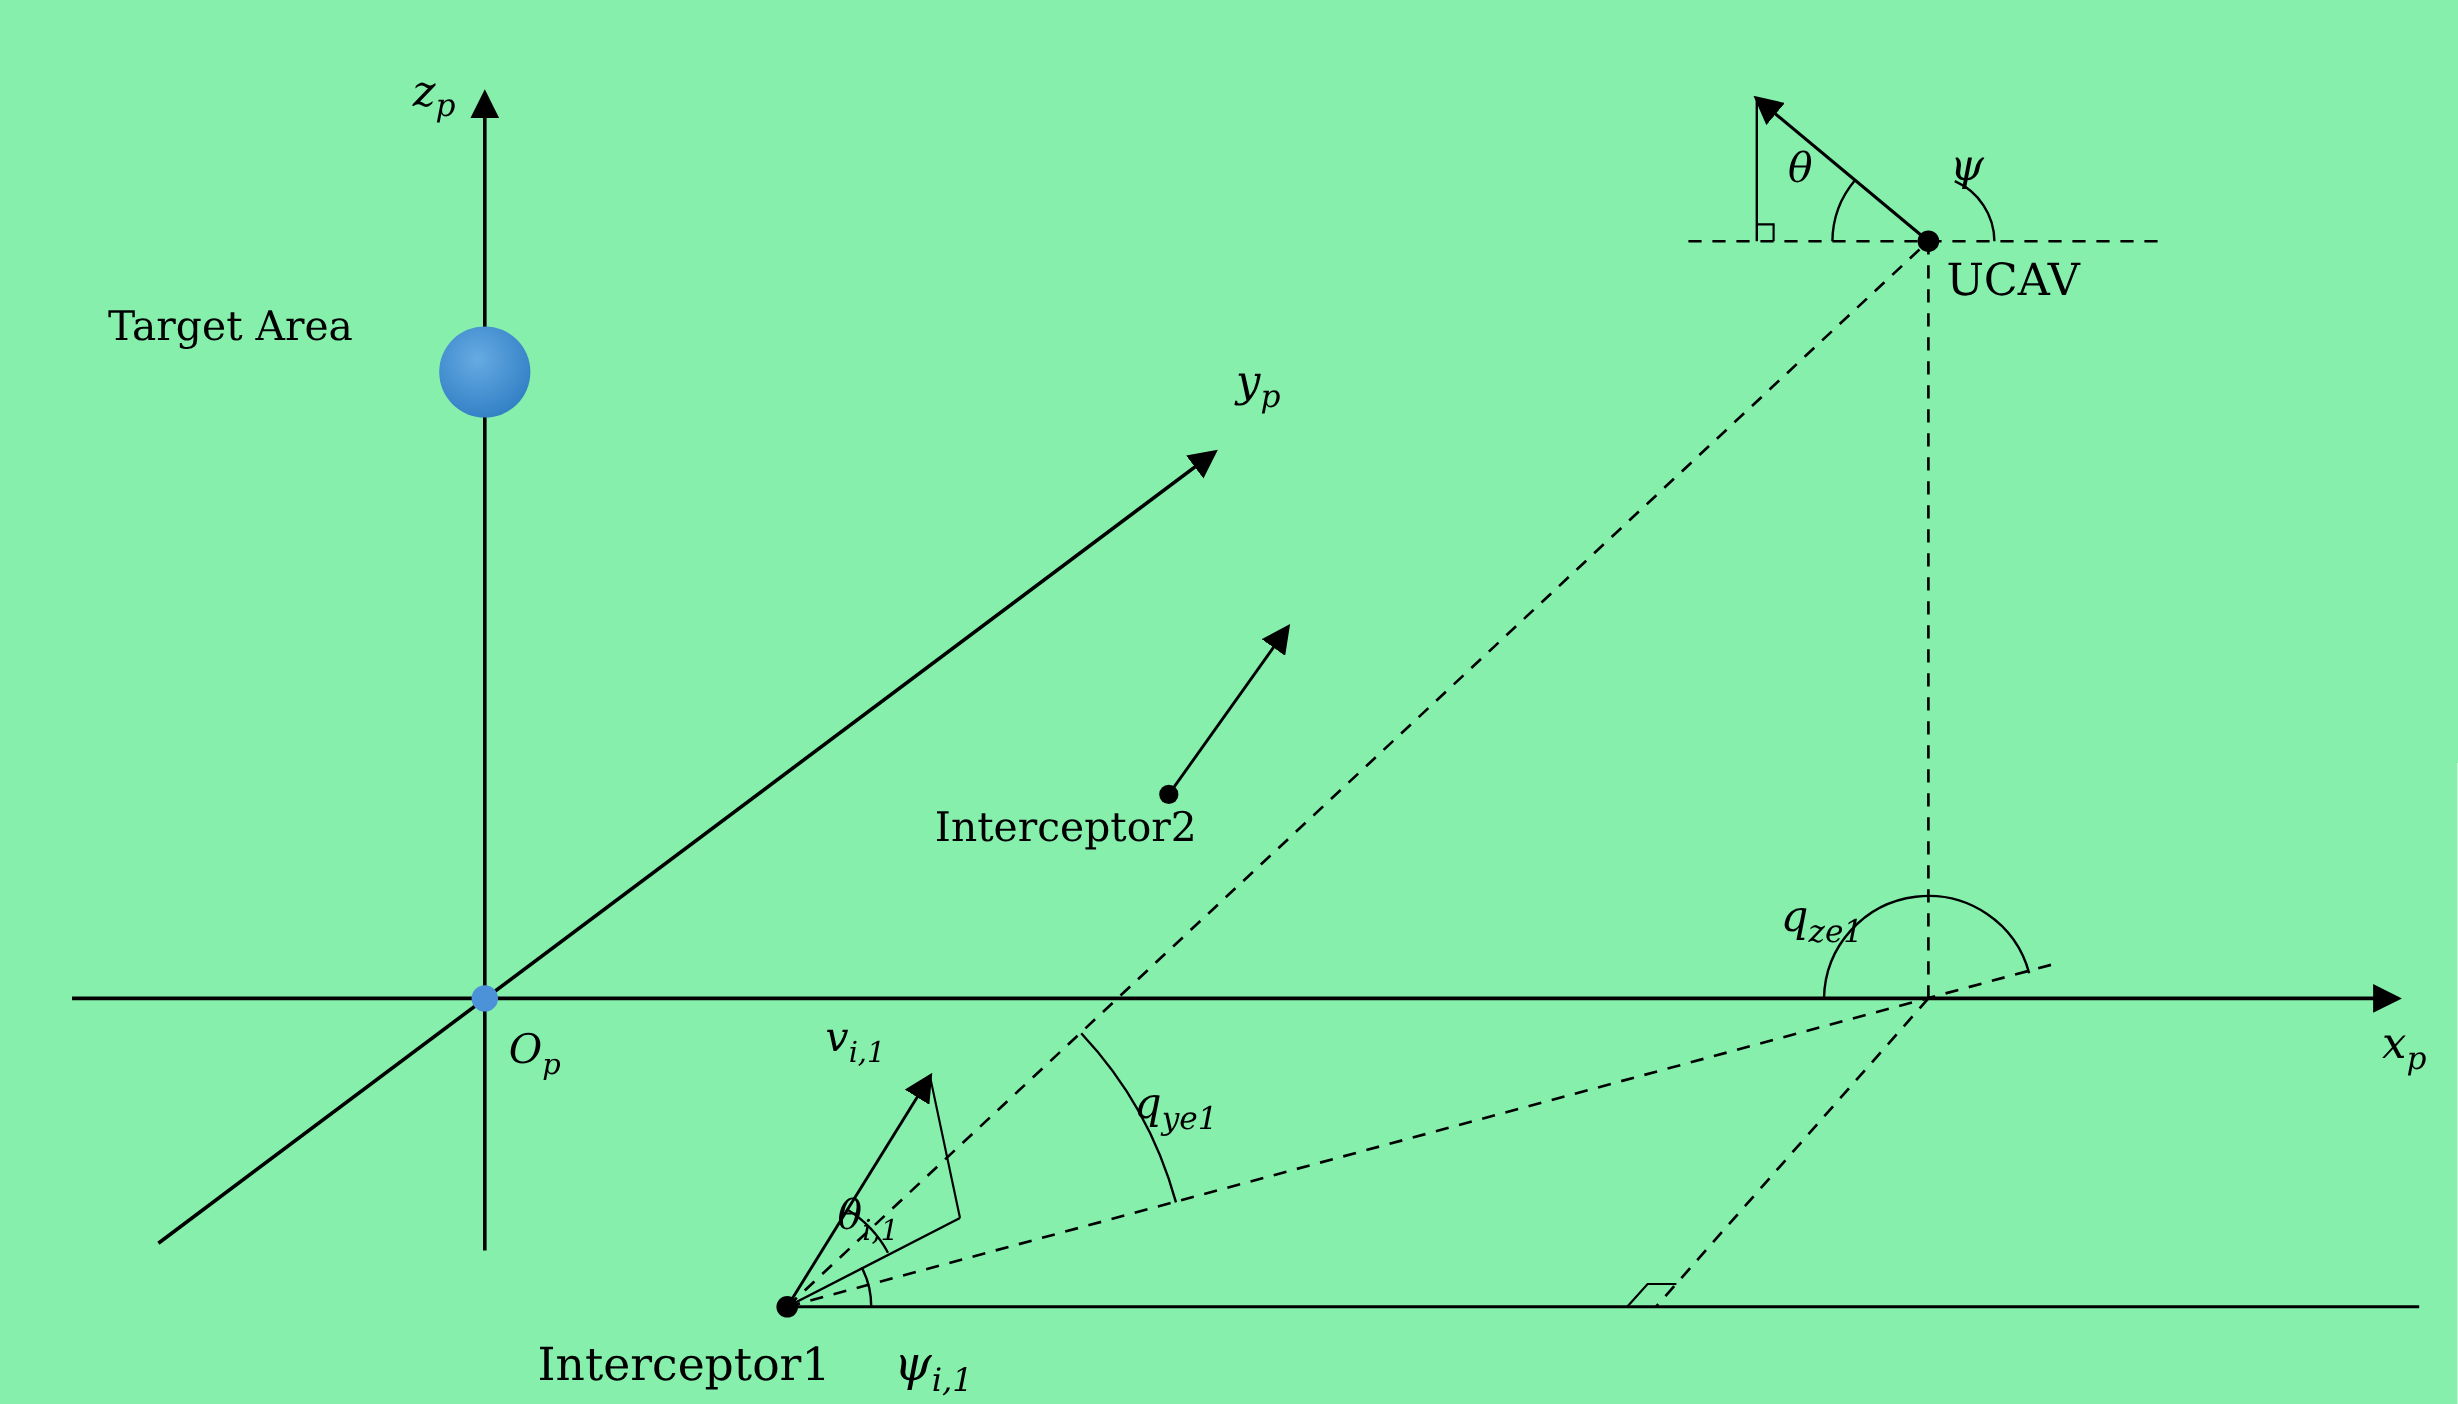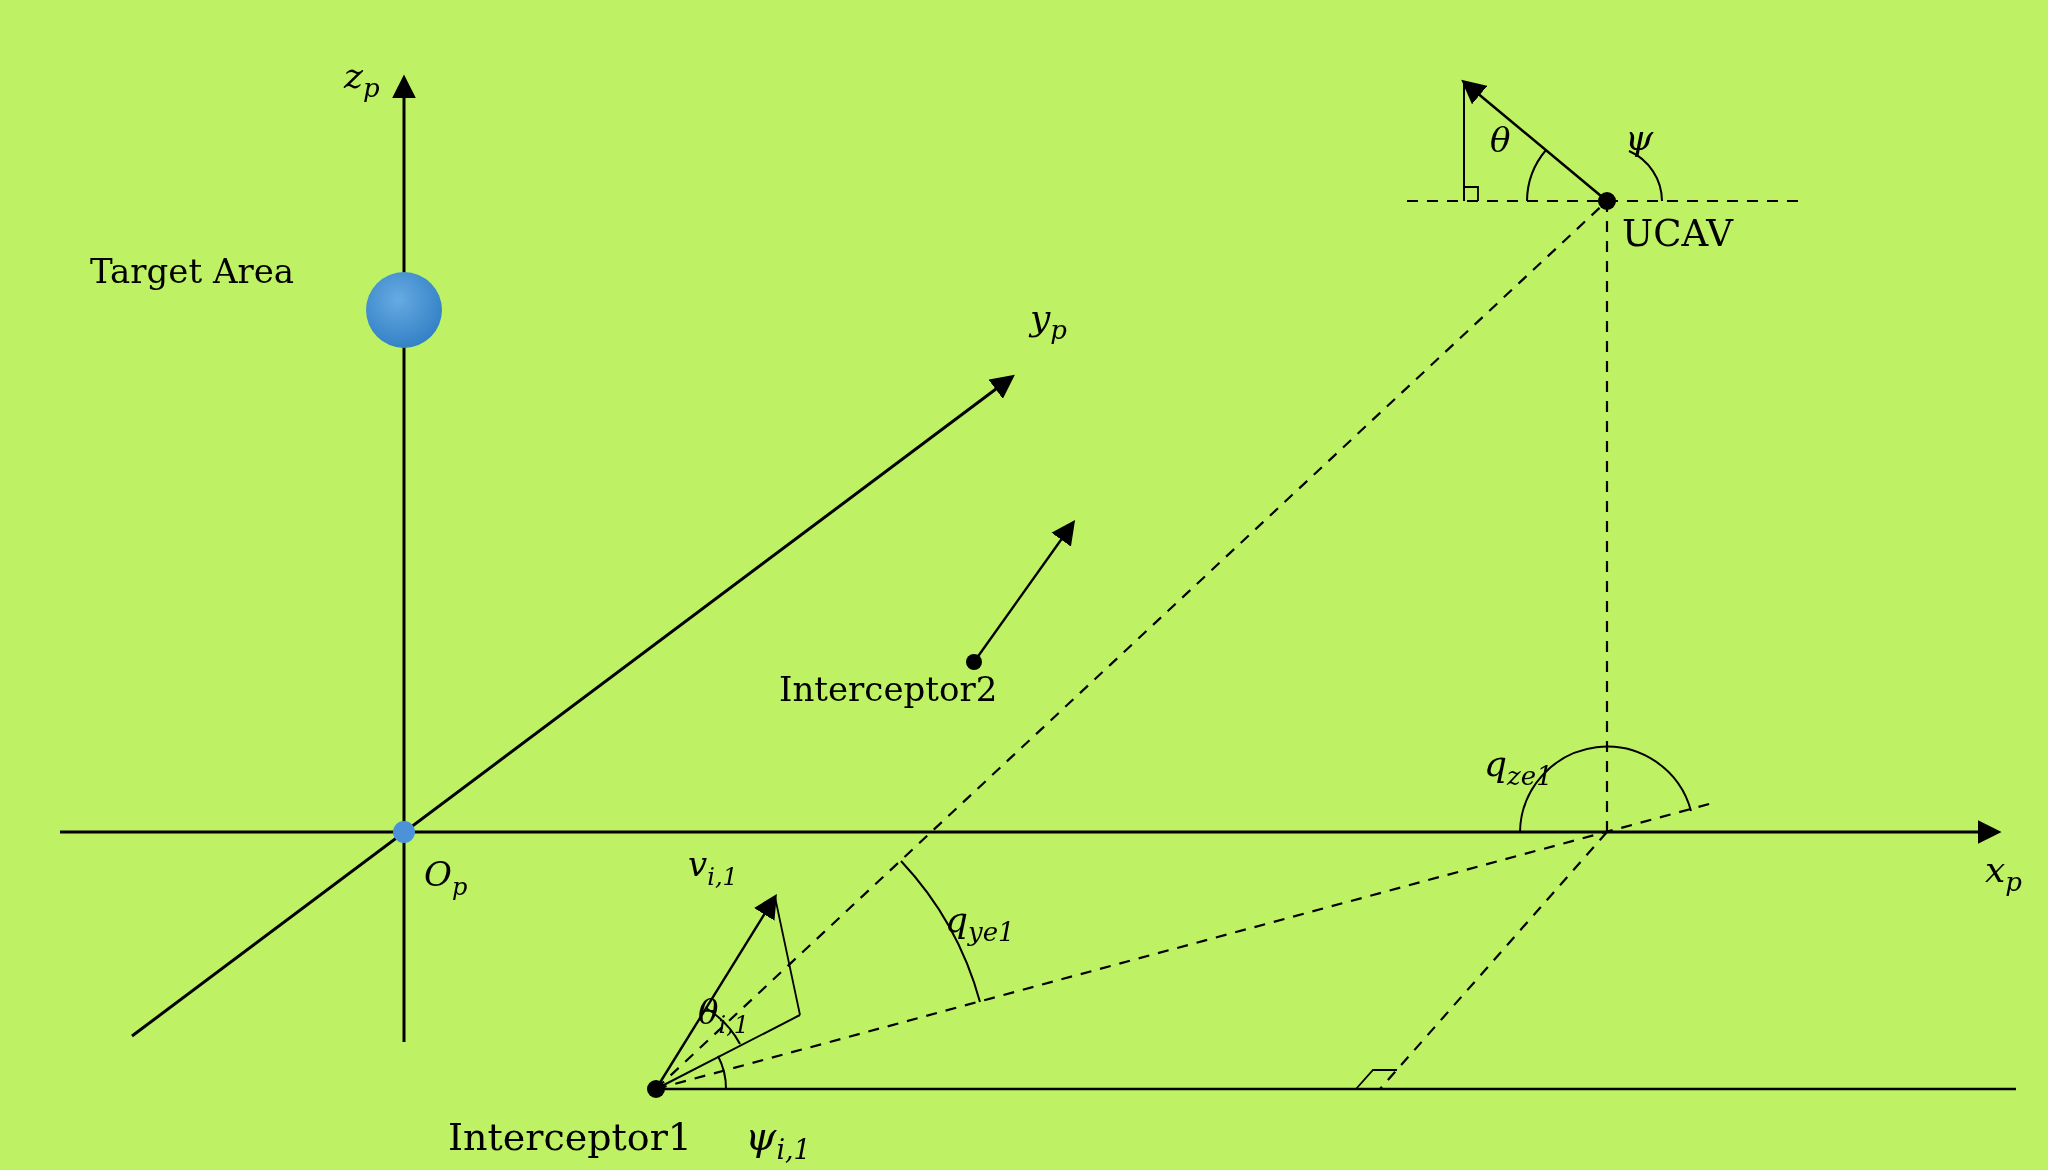--- a/index.html
+++ b/index.html
@@ -1,16 +1,16 @@
 <!DOCTYPE html>
 <html><head>
 <meta charset="utf-8">
 <style>
   html,body{margin:0;padding:0;background:#ffffff;}
-  .fig-wrap{width:2048px;height:1170px;background:#bef264;overflow:hidden;}
+  .fig-wrap{width:2048px;height:1170px;background:#86efac;overflow:hidden;}
   svg{display:block;}
   text{font-family:"DejaVu Serif","Liberation Serif",serif;fill:#000;}
   .math{font-style:italic;}
   .plain{font-style:normal;}
 </style>
 </head>
 <body>
 
 <div class="fig-wrap">
 <svg width="2048" height="1170" viewBox="0 0 2048 1170" xmlns="http://www.w3.org/2000/svg">

